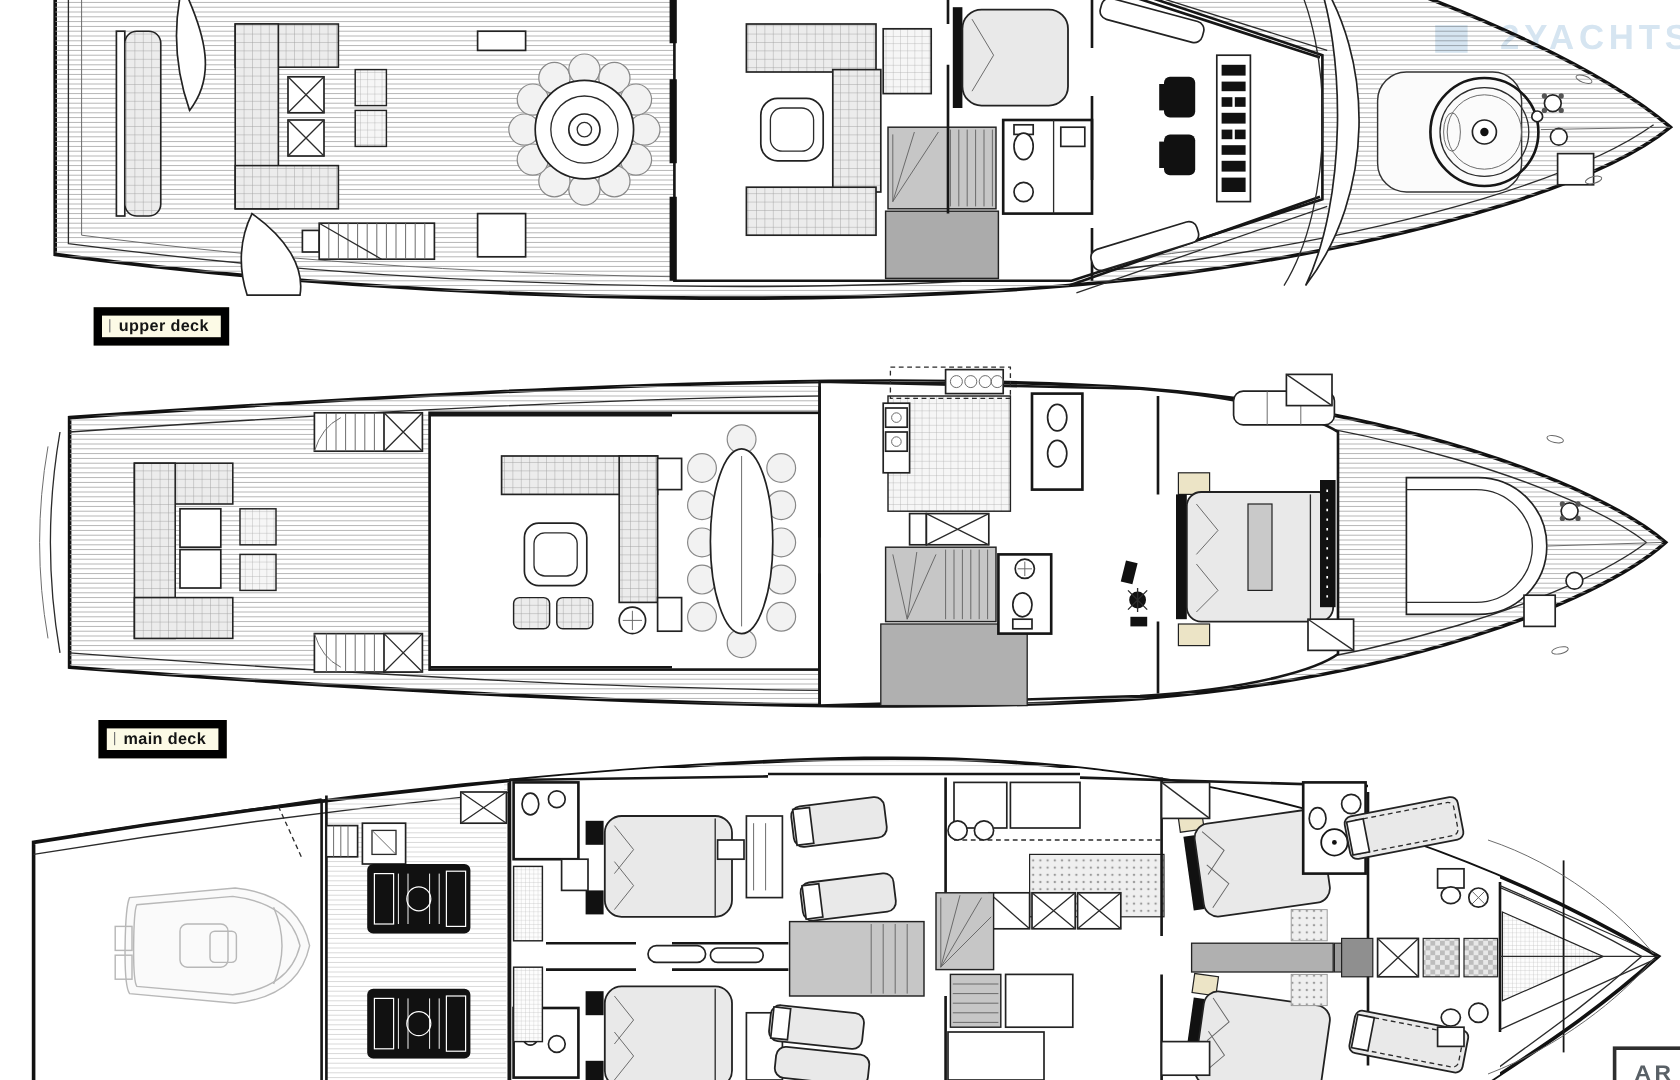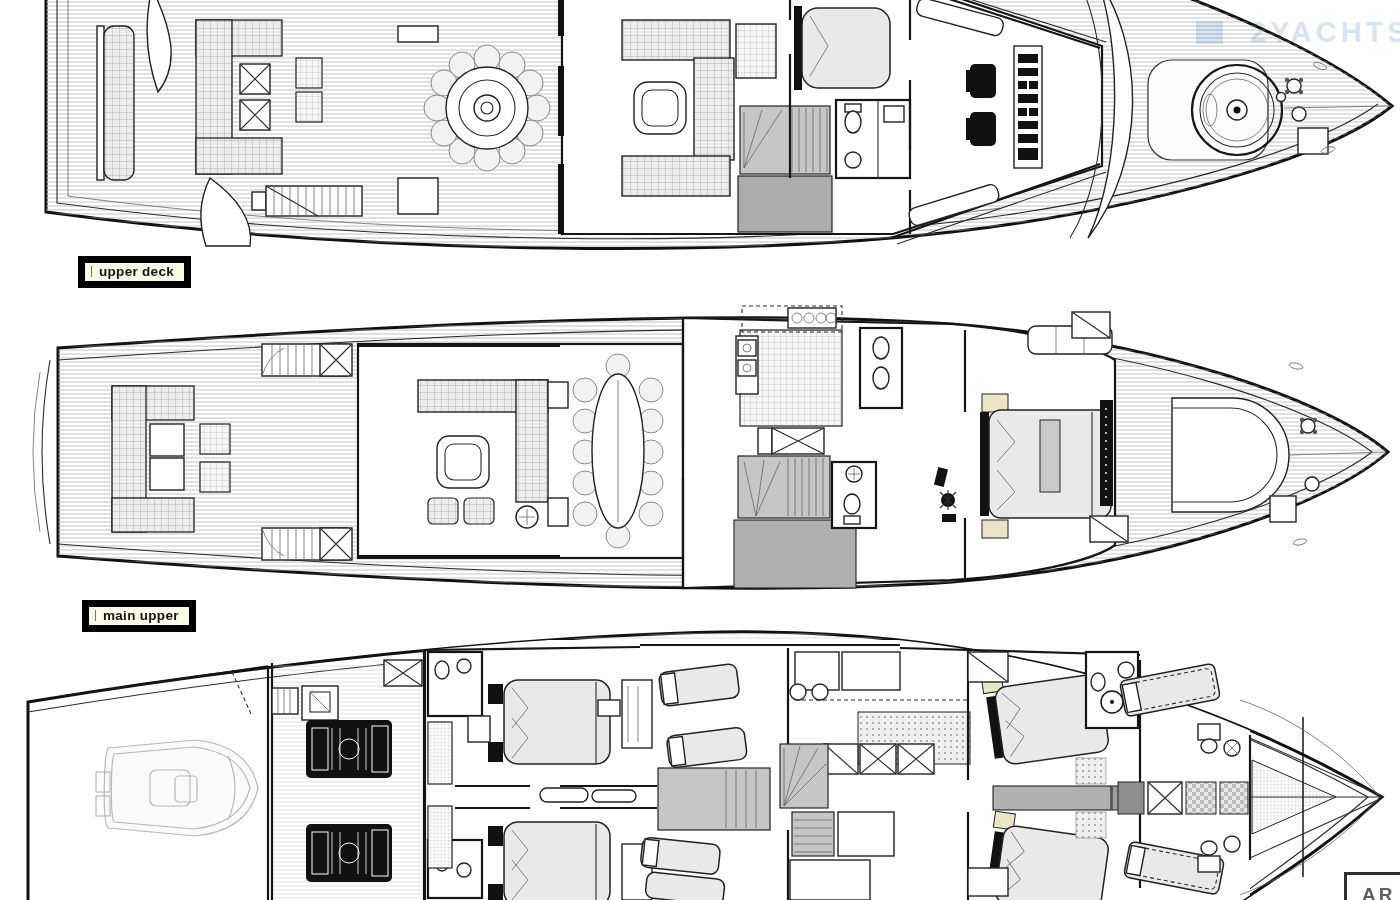--- a/index.html
+++ b/index.html
@@ -568,20 +568,20 @@
     <span class="wm-icon"></span>
     <span class="wm-text">2YACHTS</span>
   </div>
 
   <div class="deck-label" style="left:78px;top:256px;">
     <span class="tick"></span>
     <span>upper deck</span>
   </div>
   <div class="deck-label" style="left:82px;top:600px;">
     <span class="tick"></span>
-    <span>main upper</span>
+    <span>main deck</span>
   </div>
 
   <div id="brand-logo">
     <span class="logo-text">AR</span>
   </div>
 
 </div>
 
 </body></html>

